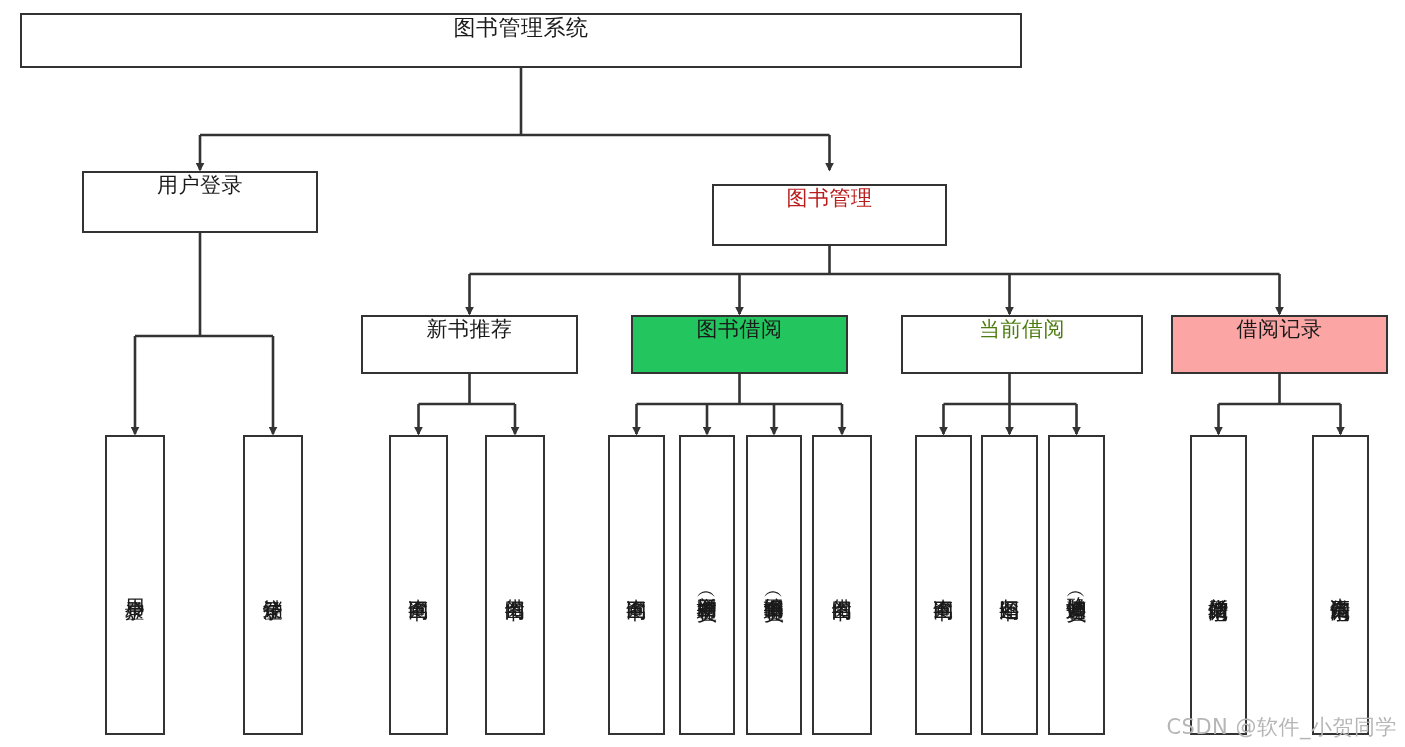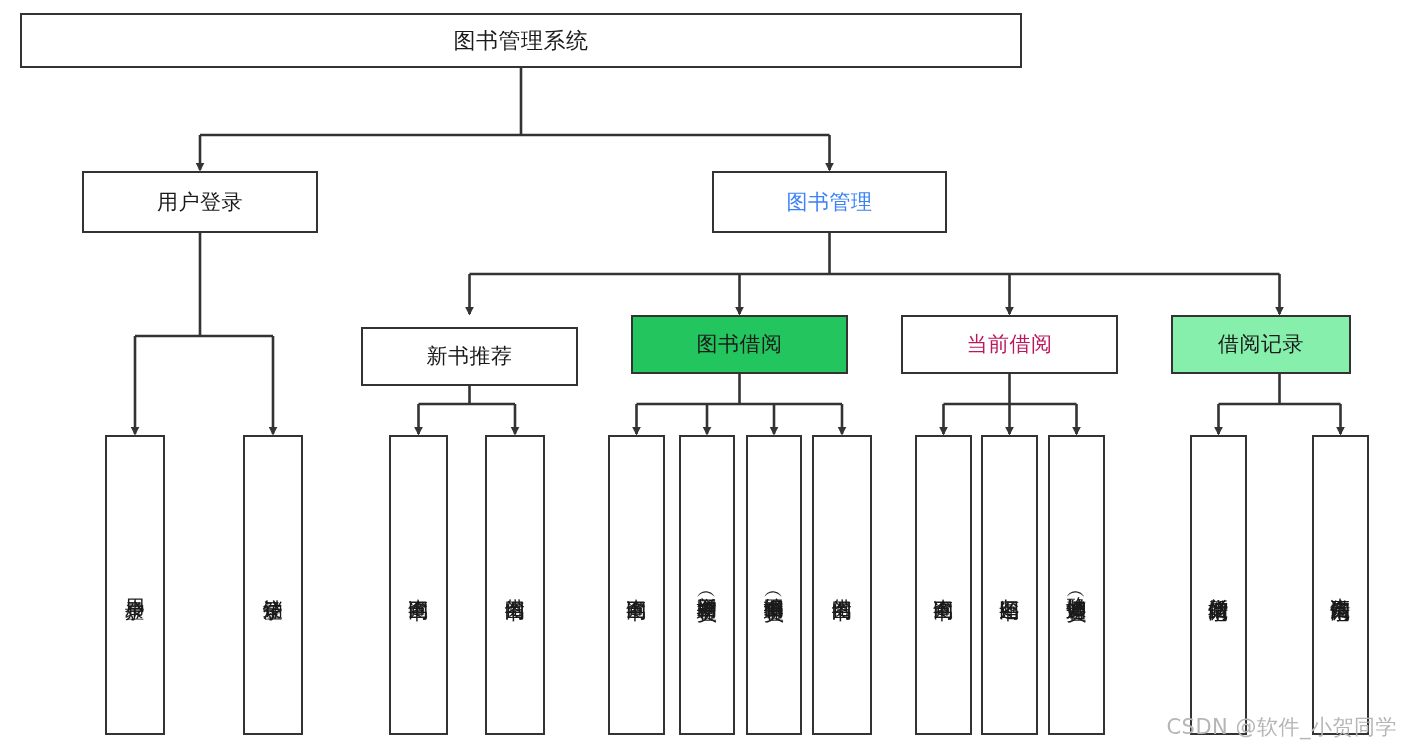--- a/index.html
+++ b/index.html
@@ -25,21 +25,20 @@
     width: 1405px;
     height: 747px;
     pointer-events: none;
   }
   .node {
     position: absolute;
     box-sizing: border-box;
     background: #ffffff;
     border: 2px solid #333333;
     display: flex;
-    align-items: center;
     justify-content: center;
     color: #1a1a1a;
     z-index: 2;
   }
   .node .label {
     display: block;
     text-align: center;
     line-height: 1.18;
     white-space: nowrap;
   }
@@ -124,33 +123,33 @@
       </g>
   </svg>
 
   <div id="nodes-layer">
       <div class="node horiz root" style="left: 20px; top: 13px; width: 1002px; height: 55px; border-color: rgb(51, 51, 51); background: rgb(255, 255, 255); color: rgb(26, 26, 26);">
         <span class="label">图书管理系统</span>
       </div>
       <div class="node horiz" style="left: 82px; top: 171px; width: 236px; height: 62px; border-color: rgb(51, 51, 51); background: rgb(255, 255, 255); color: rgb(26, 26, 26);">
         <span class="label">用户登录</span>
       </div>
-      <div class="node horiz" style="left: 712px; top: 171px; width: 235px; height: 62px; border-color: rgb(51, 51, 51); background: rgb(255, 255, 255); color: #3b82f6;">
+      <div class="node horiz" style="left: 712px; top: 184px; width: 235px; height: 62px; border-color: rgb(51, 51, 51); background: rgb(255, 255, 255); color: #b91c1c;">
         <span class="label">图书管理</span>
       </div>
-      <div class="node horiz" style="left: 361px; top: 315px; width: 217px; height: 59px; border-color: rgb(51, 51, 51); background: rgb(255, 255, 255); color: rgb(26, 26, 26); margin-top: 12px;">
+      <div class="node horiz" style="left: 361px; top: 315px; width: 217px; height: 59px; border-color: rgb(51, 51, 51); background: rgb(255, 255, 255); color: rgb(26, 26, 26);">
         <span class="label">新书推荐</span>
       </div>
       <div class="node horiz" style="left: 631px; top: 315px; width: 217px; height: 59px; border-color: rgb(51, 51, 51); background: #22c55e; color: rgb(26, 26, 26);">
         <span class="label">图书借阅</span>
       </div>
-      <div class="node horiz" style="left: 901px; top: 315px; width: 217px; height: 59px; border-color: rgb(51, 51, 51); background: rgb(255, 255, 255); color: #be185d;">
+      <div class="node horiz" style="left: 901px; top: 315px; width: 242px; height: 59px; border-color: rgb(51, 51, 51); background: rgb(255, 255, 255); color: #4d7c0f;">
         <span class="label">当前借阅</span>
       </div>
-      <div class="node horiz" style="left: 1171px; top: 315px; width: 180px; height: 59px; border-color: rgb(51, 51, 51); background: #86efac; color: rgb(26, 26, 26);">
+      <div class="node horiz" style="left: 1171px; top: 315px; width: 217px; height: 59px; border-color: rgb(51, 51, 51); background: #fca5a5; color: rgb(26, 26, 26);">
         <span class="label">借阅记录</span>
       </div>
       <div class="node vert" style="left: 105px; top: 435px; width: 60px; height: 300px; border-color: rgb(51, 51, 51); background: rgb(255, 255, 255); color: rgb(26, 26, 26);">
         <span class="label">用户登录</span>
       </div>
       <div class="node vert" style="left: 243px; top: 435px; width: 60px; height: 300px; border-color: rgb(51, 51, 51); background: rgb(255, 255, 255); color: rgb(26, 26, 26);">
         <span class="label">注销登录</span>
       </div>
       <div class="node vert" style="left: 389px; top: 435px; width: 59px; height: 300px; border-color: rgb(51, 51, 51); background: rgb(255, 255, 255); color: rgb(26, 26, 26);">
         <span class="label">查询图书</span>

